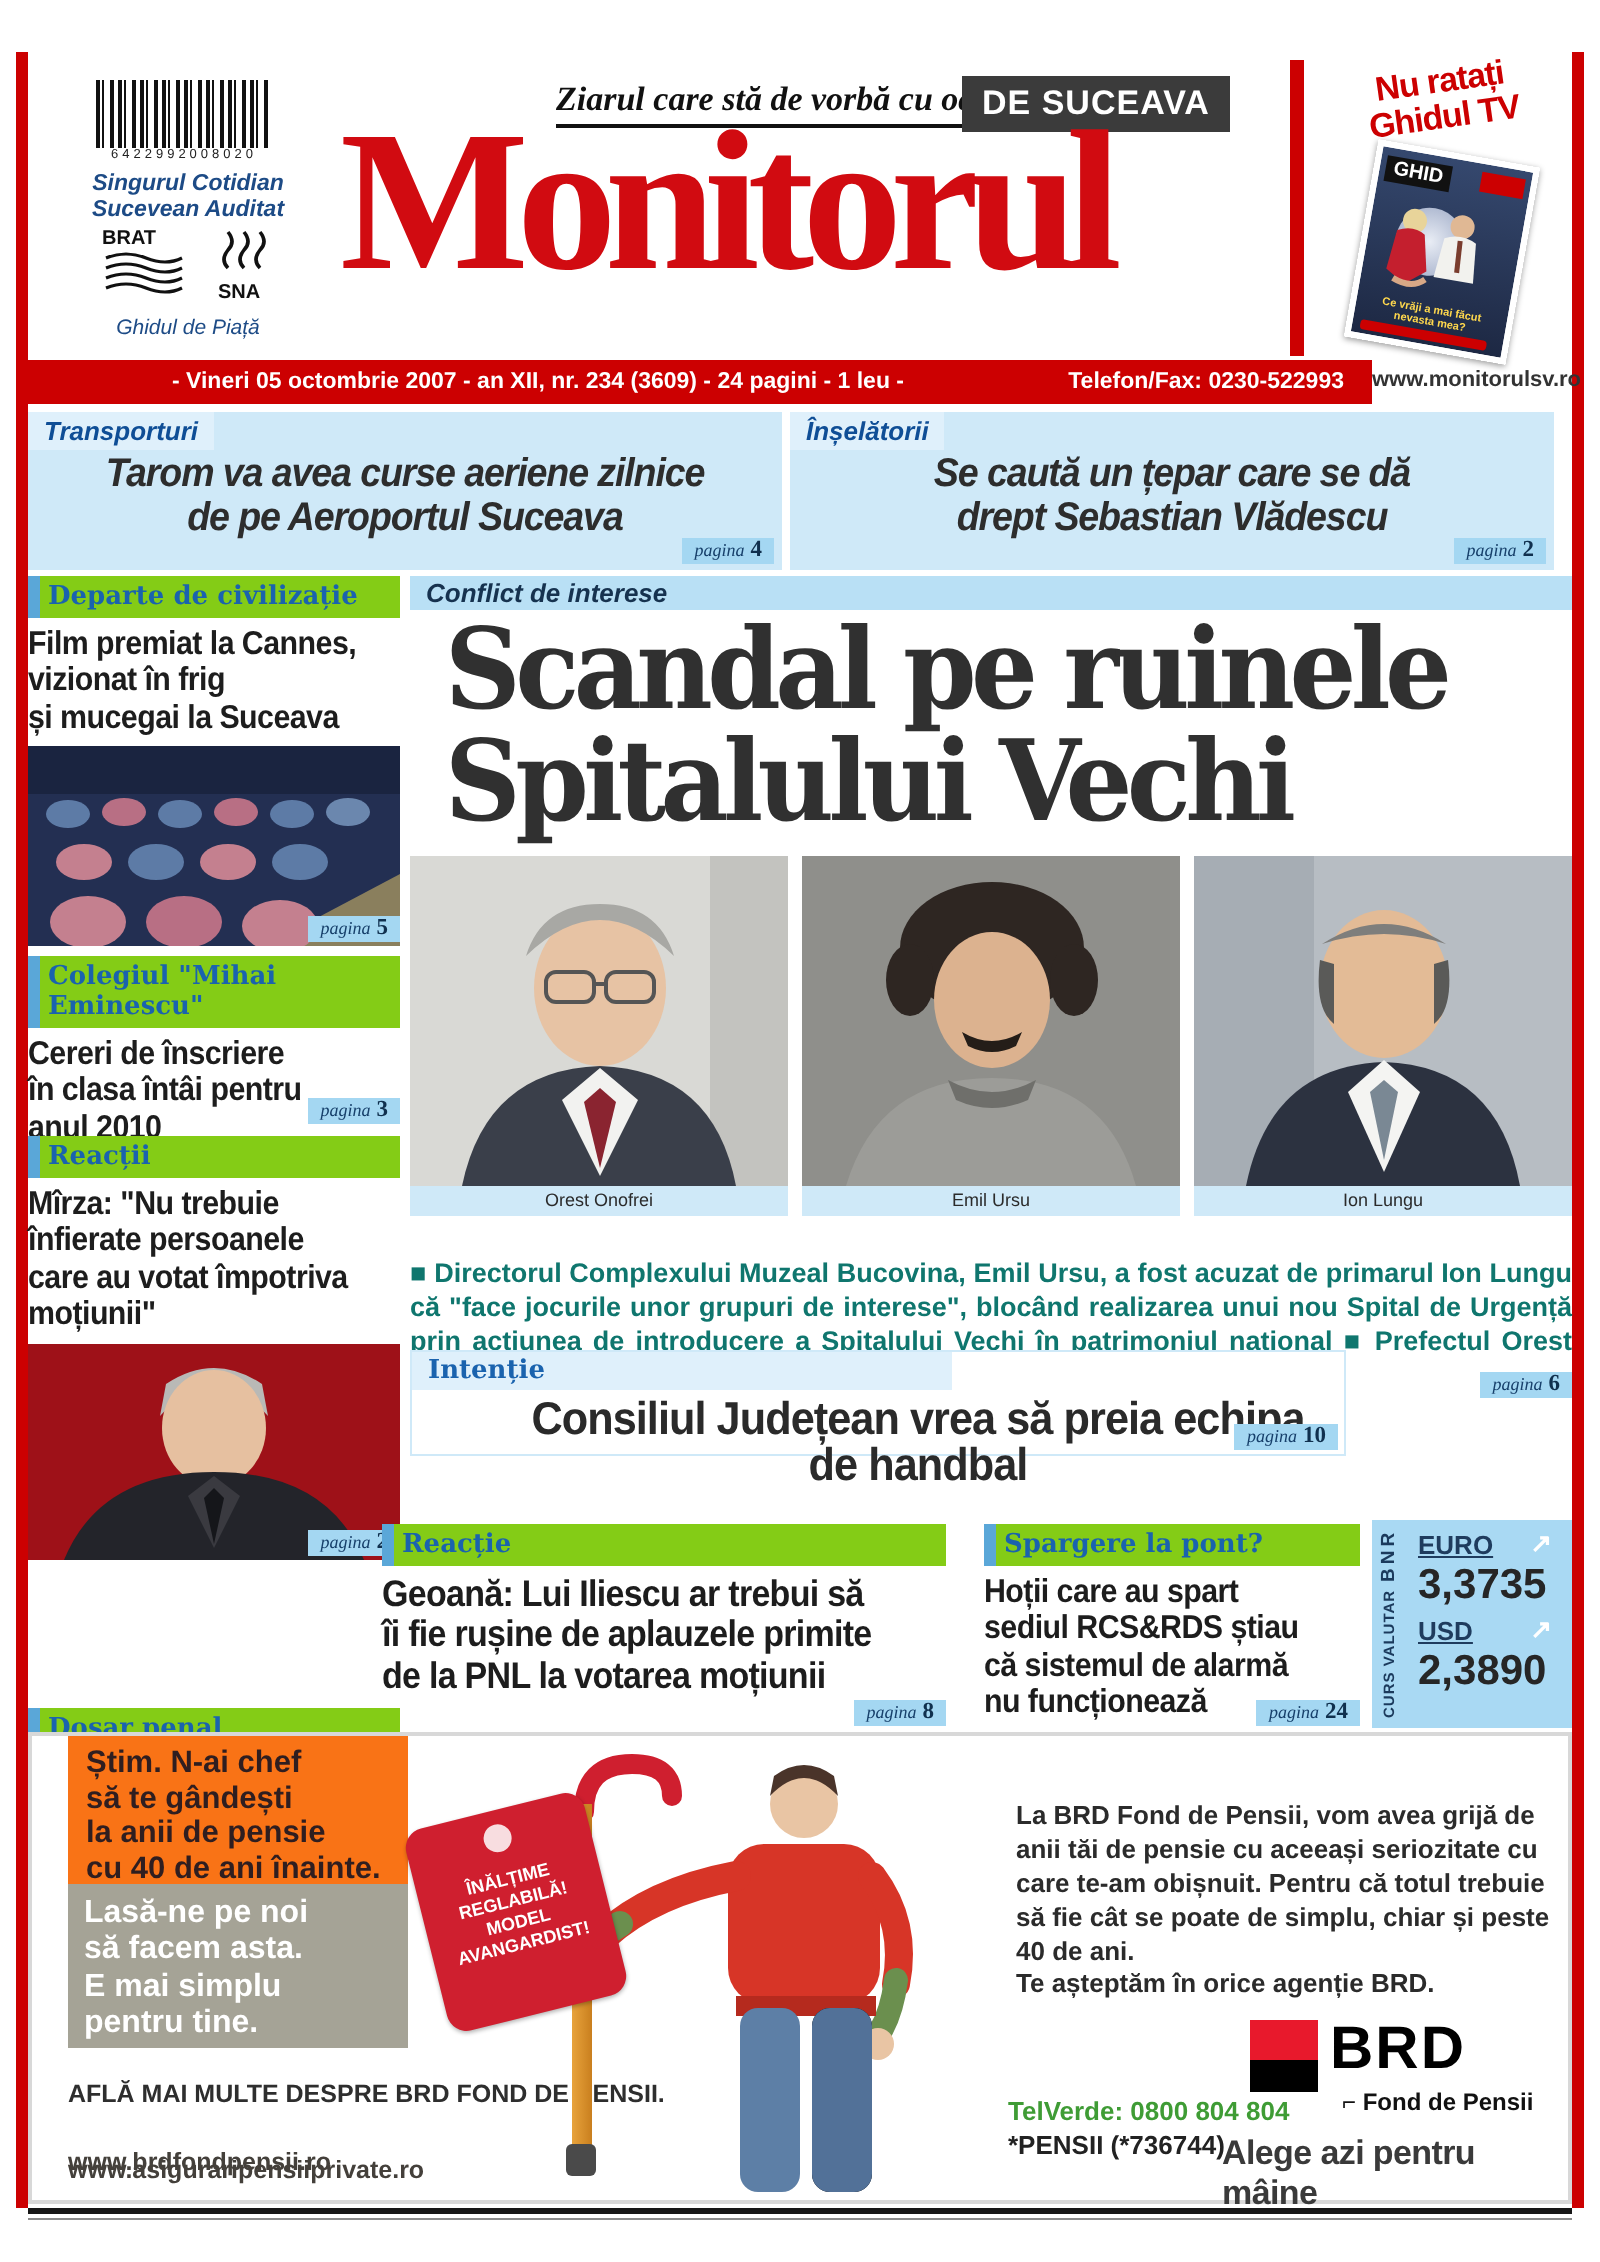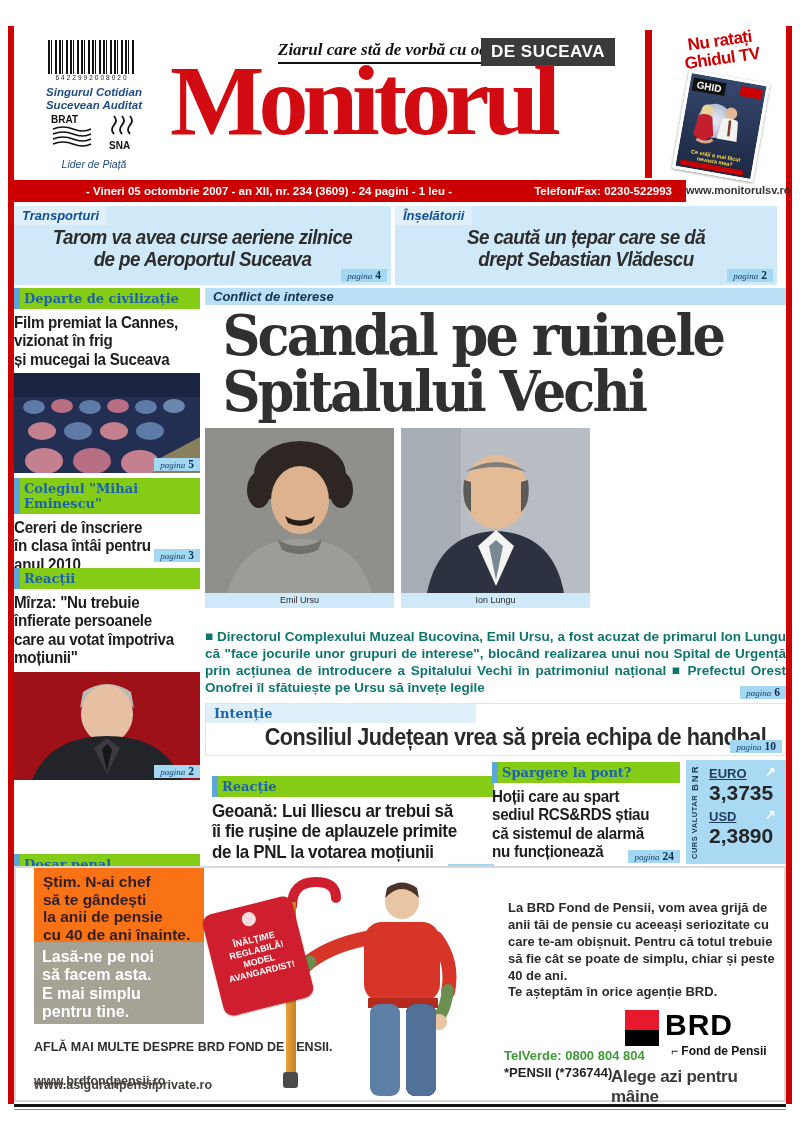--- a/index.html
+++ b/index.html
@@ -83,30 +83,30 @@
   .main-head{position:absolute;left:205px;top:307px;width:581px;font-family:"DejaVu Serif",serif;
     font-weight:bold;font-size:56px;line-height:1.0;color:#303030;letter-spacing:-3px;}
   .photo-row{position:absolute;left:205px;top:428px;width:581px;display:flex;gap:7px;}
   .photo{width:189px;}
   .photo svg{display:block;}
   .photo-cap{height:15px;line-height:15px;background:#cfe9f8;text-align:center;font-size:9px;color:#2b2b2b;}
   .lead-wrap{position:absolute;left:205px;top:629px;width:581px;height:66px;}
   .lead{font-weight:bold;font-size:13.5px;line-height:1.25;color:#0f766e;text-align:justify;margin:0;}
   .lead-wrap .page-tag{right:0;bottom:-4px;}
 
-  .intentie{position:absolute;left:205px;top:703px;width:581px;height:53px;background:#fff;
+  .intentie{position:absolute;left:205px;top:675px;width:468px;height:53px;background:#fff;
     border:1px solid #cfe9f8;box-sizing:border-box;padding-left:40px;}
   .intentie .kick-strip{width:270px;box-sizing:border-box;}
   .intentie-head{margin-top:22px;text-align:center;font-weight:bold;font-size:23px;color:#2a2a2a;
     letter-spacing:-0.5px;line-height:1;}
   .intentie .page-tag{right:3px;bottom:2px;}
 
   
   .b-box{position:absolute;top:762px;}
-  .reactie{left:212px;width:282px;height:101px;margin-top:14px;}
+  .reactie{left:191px;width:282px;height:101px;}
   .spargere{left:492px;width:188px;height:101px;}
   .b-box .lc-kick{border-left-width:6px;}
   .react-head{margin-top:4px;font-weight:bold;font-size:18.5px;line-height:1.1;color:#1d1d1d;letter-spacing:-0.4px;}
   .sparg-head{margin-top:4px;font-weight:bold;font-size:16.5px;line-height:1.12;color:#1d1d1d;letter-spacing:-0.3px;}
   .b-box .page-tag{right:0;bottom:0;}
 
   .currency{position:absolute;left:684px;top:760px;width:102px;height:104px;background:#a9d9f3;}
   .curs-vert{position:absolute;left:0;top:0;width:17px;height:104px;border-right:2px solid #fff;
     writing-mode:vertical-rl;transform:rotate(180deg);display:flex;align-items:center;justify-content:center;gap:4px;
     color:#1b3a5c;font-weight:bold;}
@@ -164,21 +164,21 @@
         <path d="M2 4 q10 -4 20 0 t18 0 M2 9 q10 -4 20 0 t18 0 M2 14 q10 -4 20 0 t18 0 M2 19 q10 -4 20 0 t18 0" stroke="#111" stroke-width="1.6" fill="none"></path>
       </svg>
     </div>
     <div>
       <svg width="30" height="22" viewBox="0 0 30 22">
         <path d="M5 2 q4 5 0 9 q-4 5 0 9 M13 2 q4 5 0 9 q-4 5 0 9 M21 2 q4 5 0 9 q-4 5 0 9" stroke="#111" stroke-width="1.8" fill="none"></path>
       </svg>
       <div class="logo-lbl">SNA</div>
     </div>
   </div>
-  <div class="leader">Lider de Piață</div>
+  <div class="leader">Ghidul de Piață</div>
 
   <div class="tagline">Ziarul care stă de vorbă cu oamenii</div>
   <div class="region-badge">DE SUCEAVA</div>
   <div class="masthead-title">Monitorul</div>
   <div class="m-divider"></div>
 
   <div class="tv-promo preline">Nu ratați
 Ghidul TV</div>
   <div class="tv-cover">
     <div class="ghid-box">GHID</div>
@@ -295,20 +295,35 @@
       <span>pagina</span>
         <b>24</b>
     </div>
   </div>
 
   <div class="conflict-kick">Conflict de interese</div>
   <div class="main-head preline cond-c">Scandal pe ruinele
 Spitalului Vechi</div>
 
   <div class="photo-row">
+    <div class="photo">
+      <svg width="189" height="165" viewBox="0 0 189 165">
+        <rect width="189" height="165" fill="#d9d9d5"></rect>
+        <rect x="150" width="39" height="165" fill="#c3c3bf"></rect>
+        <ellipse cx="95" cy="66" rx="33" ry="39" fill="#e7c3a4"></ellipse>
+        <path d="M58 50 q37 -36 74 0 q-8 -26 -37 -26 q-29 0 -37 26" fill="#a8a8a4"></path>
+        <rect x="68" y="58" width="24" height="15" rx="5" fill="none" stroke="#555" stroke-width="2"></rect>
+        <rect x="98" y="58" width="24" height="15" rx="5" fill="none" stroke="#555" stroke-width="2"></rect>
+        <line x1="92" y1="64" x2="98" y2="64" stroke="#555" stroke-width="2"></line>
+        <path d="M26 165 q12 -58 69 -60 q57 2 68 60 z" fill="#3a3f4a"></path>
+        <polygon points="95,106 76,122 95,160 114,122" fill="#f2f2f0"></polygon>
+        <polygon points="95,116 87,123 95,156 103,123" fill="#8a2430"></polygon>
+      </svg>
+      <div class="photo-cap">Orest Onofrei</div>
+    </div>
     <div class="photo">
       <svg width="189" height="165" viewBox="0 0 189 165">
         <rect width="189" height="165" fill="#8f8f8b"></rect>
         <ellipse cx="95" cy="46" rx="46" ry="33" fill="#2e2622"></ellipse>
         <ellipse cx="54" cy="62" rx="12" ry="18" fill="#2e2622"></ellipse>
         <ellipse cx="136" cy="62" rx="12" ry="18" fill="#2e2622"></ellipse>
         <ellipse cx="95" cy="72" rx="29" ry="34" fill="#dcb28f"></ellipse>
         <path d="M80 88 q15 9 30 0 l-3 7 q-12 6 -24 0 z" fill="#241d18"></path>
         <path d="M22 165 q16 -54 73 -54 q57 0 72 54 z" fill="#9c9c98"></path>
         <path d="M73 112 q22 12 44 0 l-4 10 q-18 8 -36 0 z" fill="#6f6f6b"></path>

